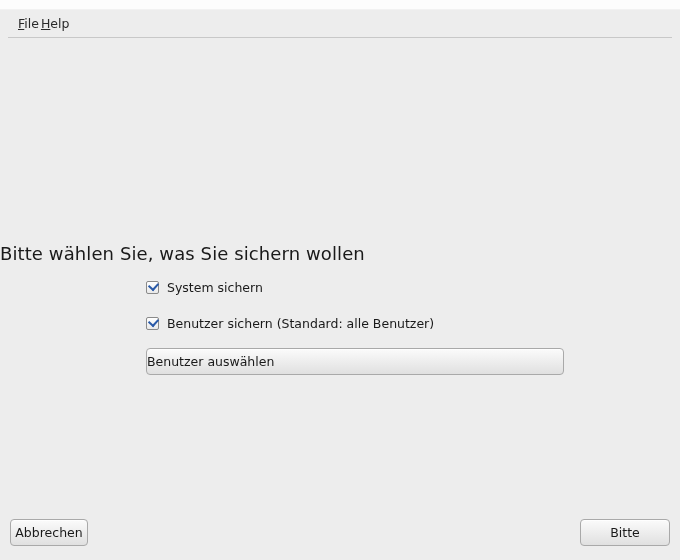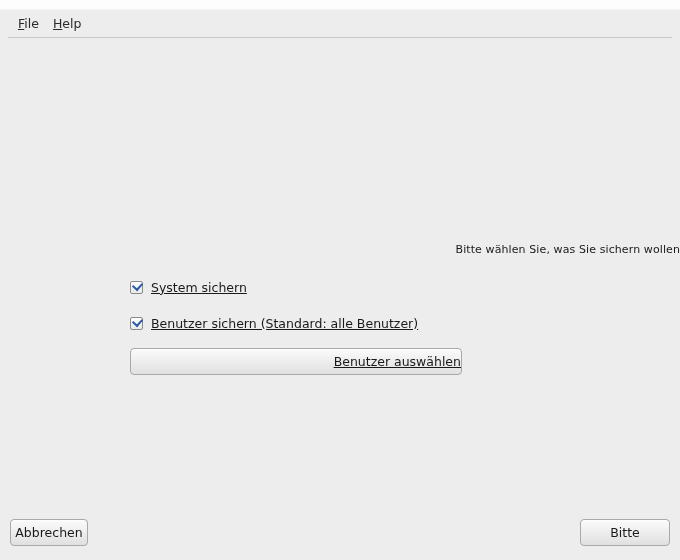--- a/index.html
+++ b/index.html
@@ -24,51 +24,50 @@
   .titlebar {
     height: 10px;
     background: #fdfdfd;
     border-bottom: 1px solid #f2f2f2;
   }
   .menubar {
     height: 28px;
     display: flex;
     align-items: center;
     padding: 0 10px;
-    gap: 14px;
+    gap: 2px;
     background: #ededed;
     border-bottom: 1px solid #c8c8c8;
     margin: 0 8px;
   }
   .menubar .menu-item {
     font-size: 12.5px;
     color: #2a2a2a;
     cursor: default;
   }
   .menu-item .ul { text-decoration: underline; }
   .content {
     flex: 1 1 auto;
     position: relative;
   }
   .prompt {
     position: absolute;
     top: 205px;
     left: 0;
     width: 100%;
-    text-align: right;
-    font-size: 11px;
+    text-align: left;
+    font-size: 18px;
     color: #1a1a1a;
     letter-spacing: 0.1px;
   }
   .options {
     position: absolute;
     top: 238px;
-    left: 130px;
+    left: 146px;
     width: 420px;
-    text-decoration: underline;
   }
   .cb-row {
     display: flex;
     align-items: center;
     height: 22px;
     margin-bottom: 14px;
   }
   .cb {
     width: 13px;
     height: 13px;
@@ -88,30 +87,30 @@
     height: 5px;
     border-left: 2px solid #2a5aa8;
     border-bottom: 2px solid #2a5aa8;
     transform: rotate(-48deg);
   }
   .cb-label {
     font-size: 12.5px;
     color: #1a1a1a;
   }
   .select-users-btn {
-    width: 332px;
+    width: 418px;
     height: 27px;
     border: 1px solid #a9a9a9;
     border-radius: 4px;
     background: linear-gradient(#fbfbfb, #e0e0e0);
     font-size: 12.5px;
     color: #1a1a1a;
     display: flex;
     align-items: center;
-    justify-content: flex-end;
+    justify-content: flex-start;
     cursor: default;
     margin-top: 2px;
     box-shadow: inset 0 1px 0 rgba(255,255,255,0.7);
   }
   .footer {
     height: 46px;
     display: flex;
     align-items: center;
     padding: 0 10px 10px 10px;
     gap: 20px;

